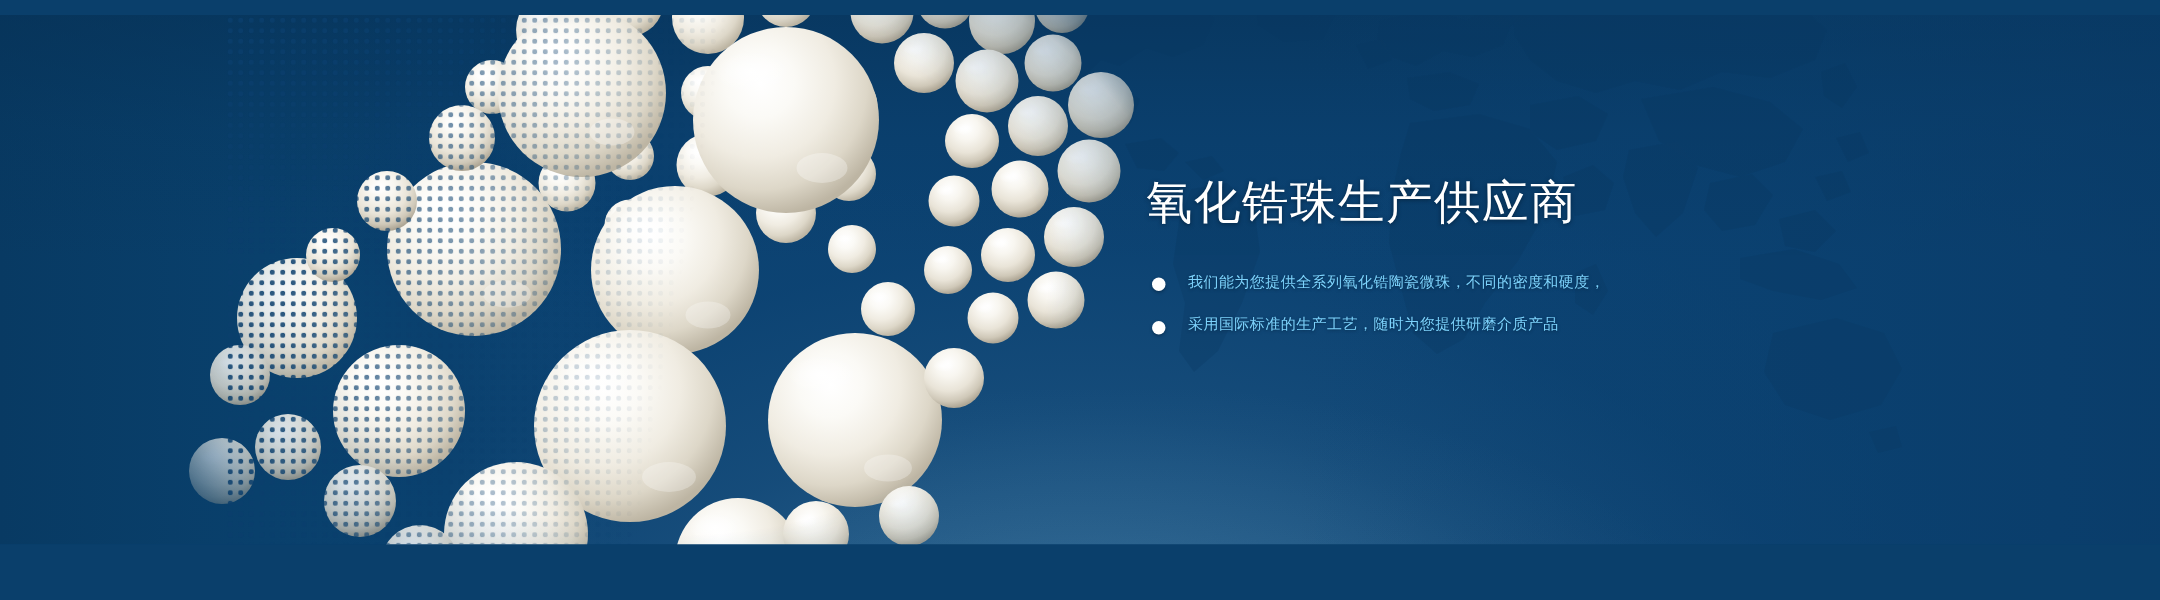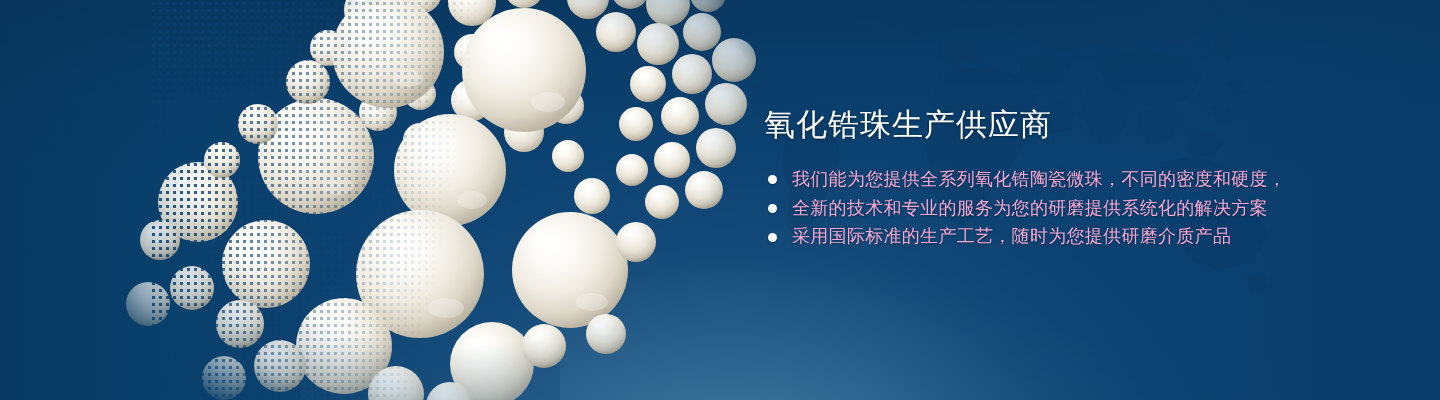--- a/index.html
+++ b/index.html
@@ -4,24 +4,25 @@
 <title>Banner</title>
 <style>
   html, body {
     margin: 0;
     padding: 0;
     background: #0a3f6b;
   }
   #banner {
     position: relative;
     width: 1440px;
-    height: 400px;
+    height: 353px;
     overflow: hidden;
     font-family: "Liberation Sans", "DejaVu Sans", sans-serif;
     background: #0b4272;
+    margin-top: 10px;
   }
 
   
   .bg-base {
     position: absolute;
     inset: 0;
     background: #0b4272;
   }
   
   .bg-leftdark {
@@ -138,23 +139,23 @@
   }
   .bullets {
     margin: 24px 0 0 0;
     padding: 0;
     list-style: none;
   }
   .bullet {
     position: relative;
     padding-left: 28px;
     margin-bottom: 7px;
-    font-size: 18px;
+    font-size: 10px;
     line-height: 22px;
-    color: #f9a8d4;
+    color: #7dd3fc;
     text-shadow: 0 1px 2px rgba(4,30,54,0.6);
     letter-spacing: 0.3px;
   }
   .bullet:last-child { margin-bottom: 0; font-family: Liberation Mono, monospace; }
   .dot {
     position: absolute;
     left: 4px;
     top: 7px;
     width: 9px;
     height: 9px;
@@ -417,22 +418,18 @@
   <div class="copy">
     <h1 class="headline">氧化锆珠生产供应商</h1>
 
     <ul class="bullets">
       <li class="bullet">
         <span class="dot"></span>
         <span class="bullet-line">我们能为您提供全系列氧化锆陶瓷微珠，不同的密度和硬度，</span>
       </li>
       <li class="bullet">
         <span class="dot"></span>
-        <span class="bullet-line">全新的技术和专业的服务为您的研磨提供系统化的解决方案</span>
-      </li>
-      <li class="bullet">
-        <span class="dot"></span>
         <span class="bullet-line">采用国际标准的生产工艺，随时为您提供研磨介质产品</span>
       </li>
     </ul>
   </div>
 
 </div>
 
 </body></html>

